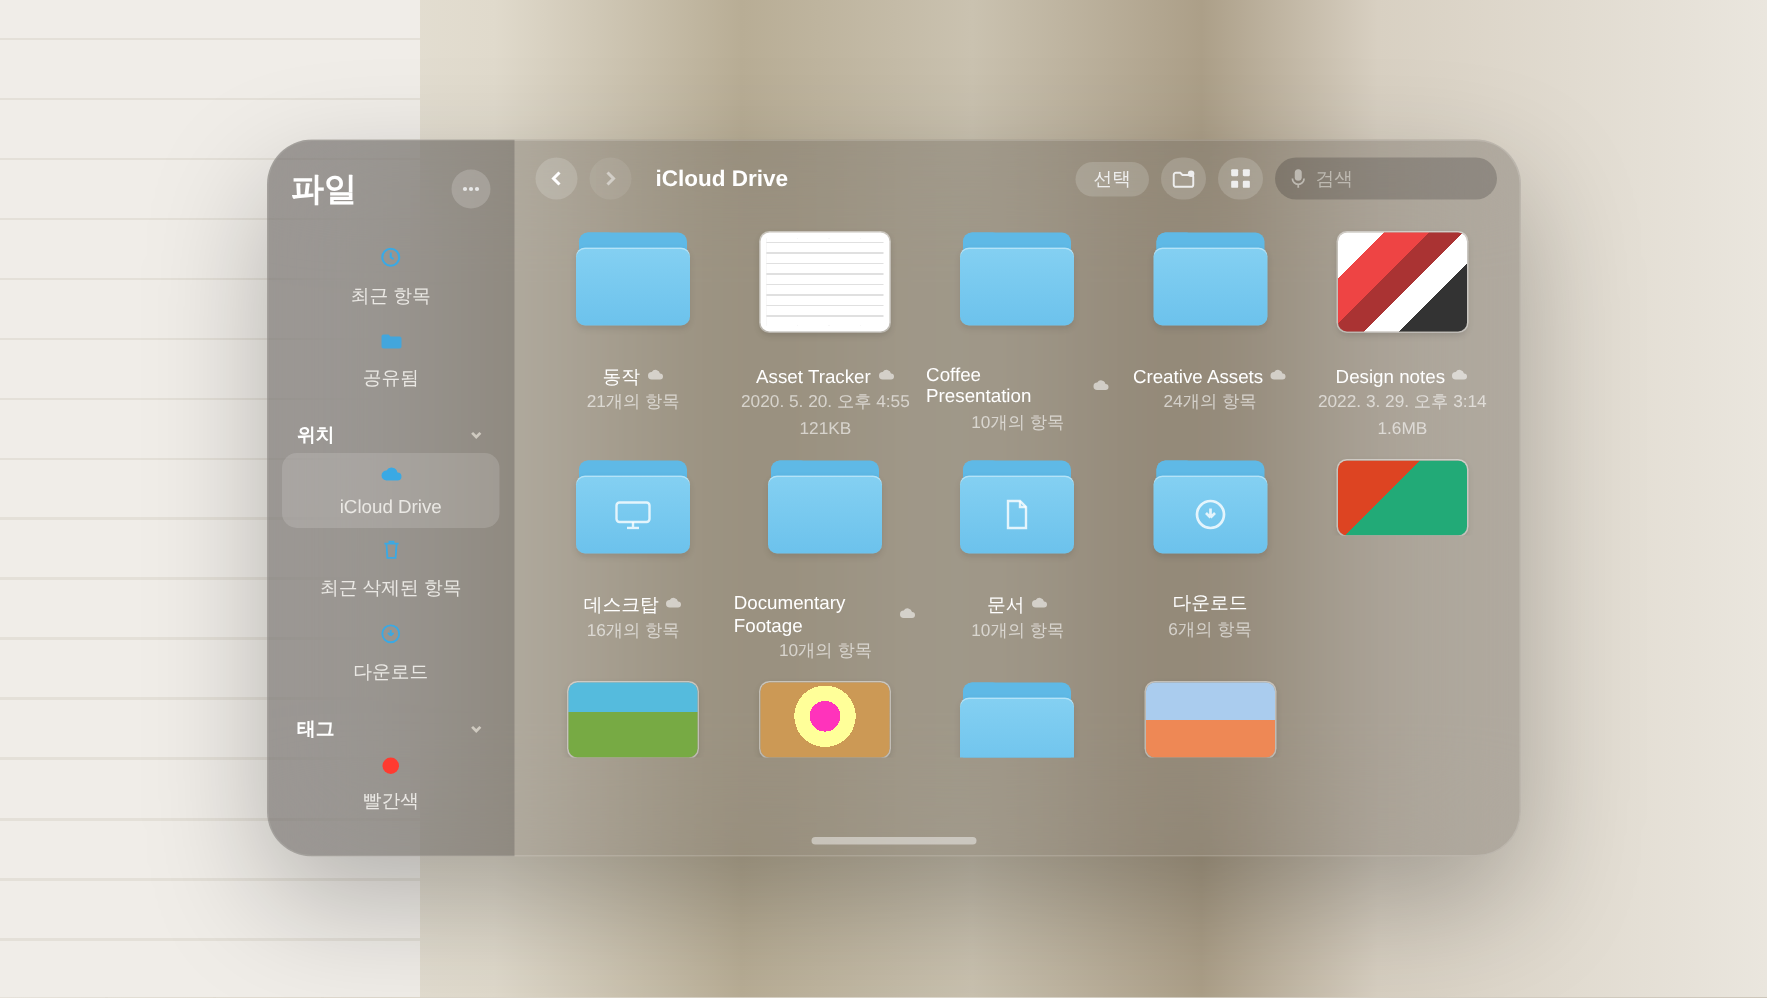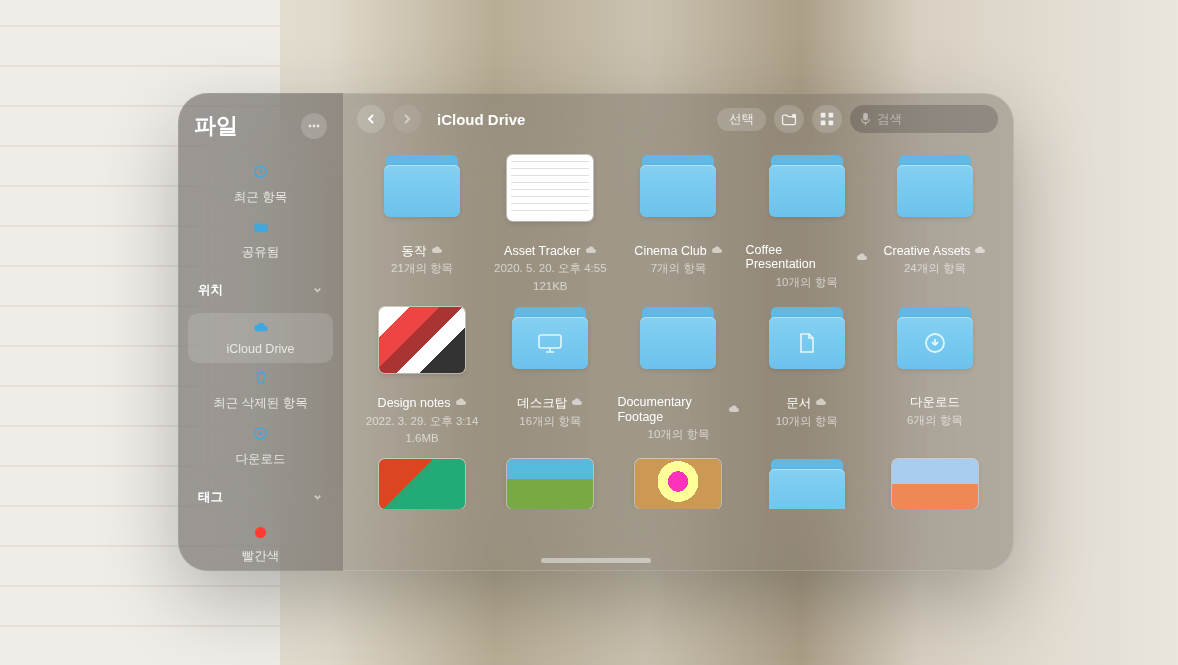--- a/index.html
+++ b/index.html
@@ -88,21 +88,21 @@
       color: #eae8e4;
       border-radius: 10px;
       cursor: pointer;
       flex-direction: column;
     }
     .sb-row.selected {
       background: rgba(255,255,255,0.14);
     }
     .sb-row .ico { width: 16px; display:flex; align-items:center; justify-content:center; flex-shrink:0; }
     .sb-section {
-      padding: 14px 10px 14px 10px;
+      padding: 14px 10px 3px 10px;
       font-size: 12.5px;
       font-weight: 600;
       color: #fff;
       display: flex;
       justify-content: space-between;
       align-items: center;
       cursor: pointer;
     }
     .chev { color: #cfcac0; }
     
@@ -430,34 +430,20 @@
           <div class="it-sub">2020. 5. 20. 오후 4:55</div>
           <div class="it-sub">121KB</div>
         </div>
         <div class="item">
           <div class="folder-ico">
             <div class="tab"></div>
             <div class="back"></div>
             <div class="front"></div>
           </div>
           <div class="it-name">
-            <span>Cinema Club</span>
-            <span><svg class="cloud-mini" viewBox="0 0 24 16" fill="rgba(255,255,255,0.75)">
-                <path d="M7 16a5 5 0 010-10 6 6 0 0111 2 4 4 0 010 8H7z"></path>
-              </svg></span>
-          </div>
-          <div class="it-sub">7개의 항목</div>
-        </div>
-        <div class="item">
-          <div class="folder-ico">
-            <div class="tab"></div>
-            <div class="back"></div>
-            <div class="front"></div>
-          </div>
-          <div class="it-name">
             <span>Coffee Presentation</span>
             <span><svg class="cloud-mini" viewBox="0 0 24 16" fill="rgba(255,255,255,0.75)">
                 <path d="M7 16a5 5 0 010-10 6 6 0 0111 2 4 4 0 010 8H7z"></path>
               </svg></span>
           </div>
           <div class="it-sub">10개의 항목</div>
         </div>
         <div class="item">
           <div class="folder-ico">
             <div class="tab"></div>

